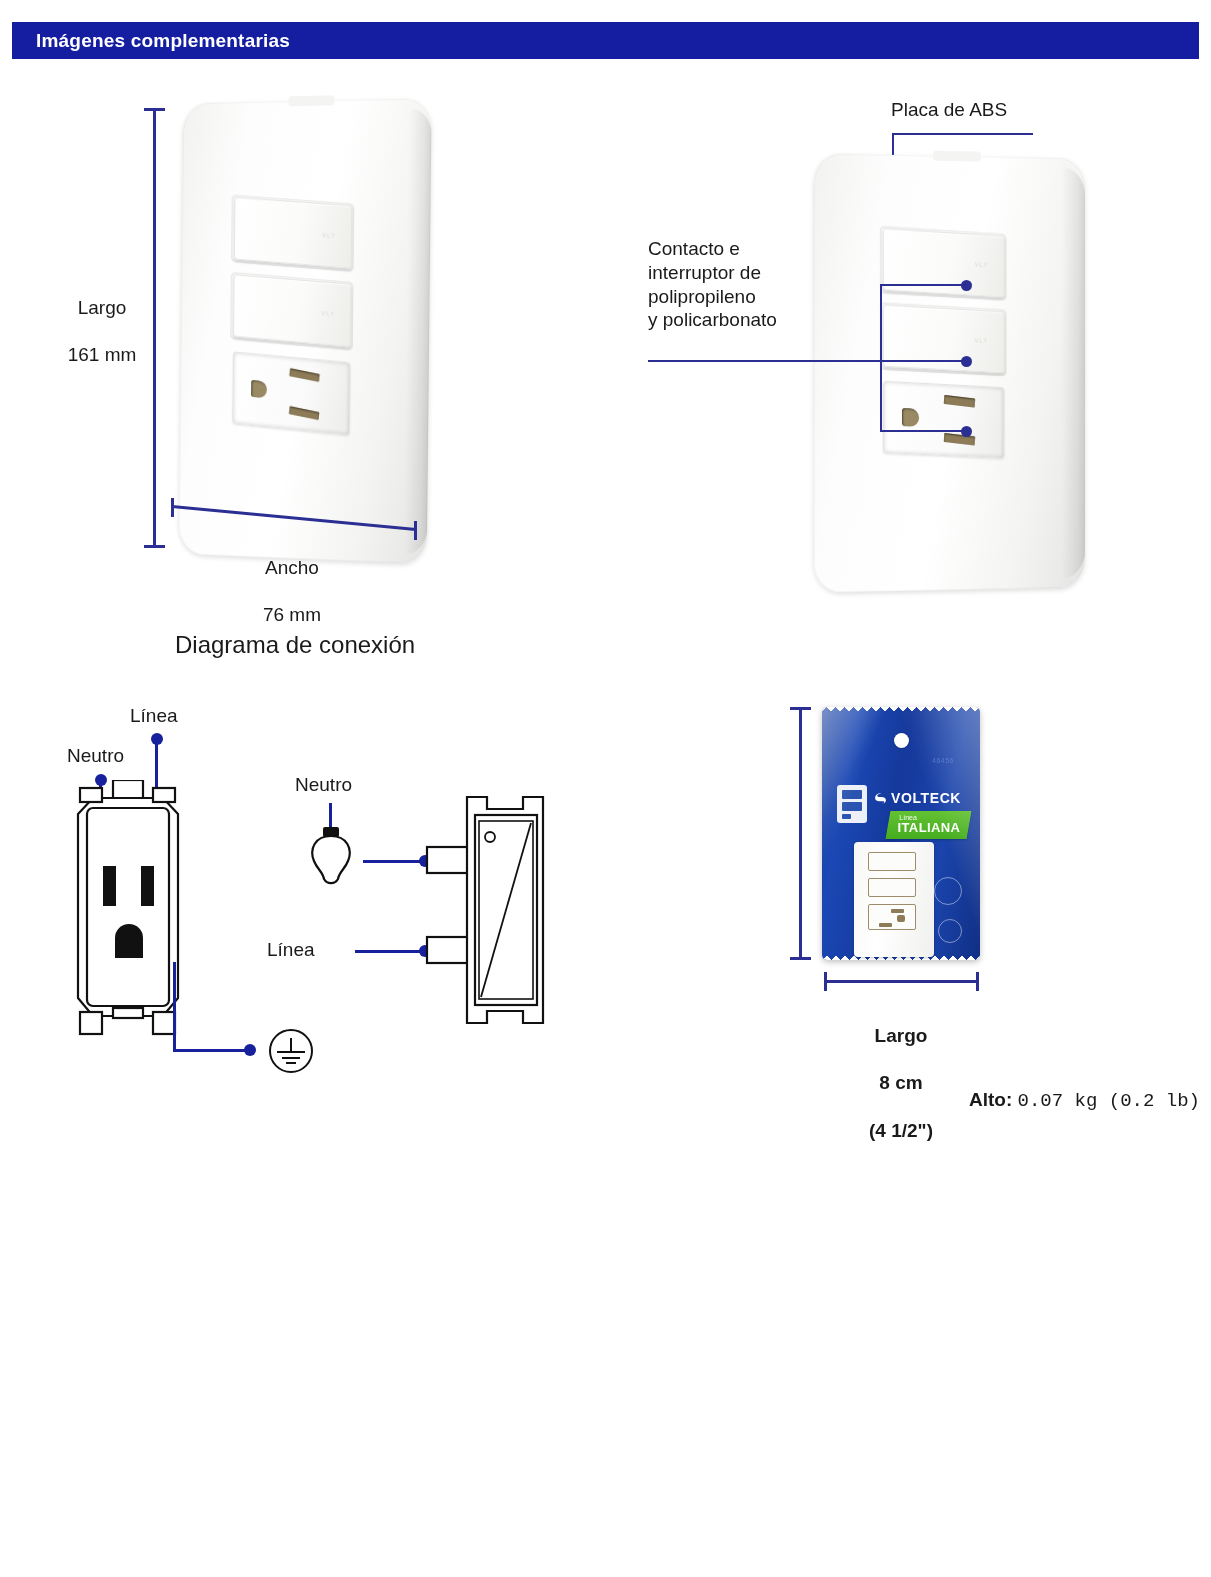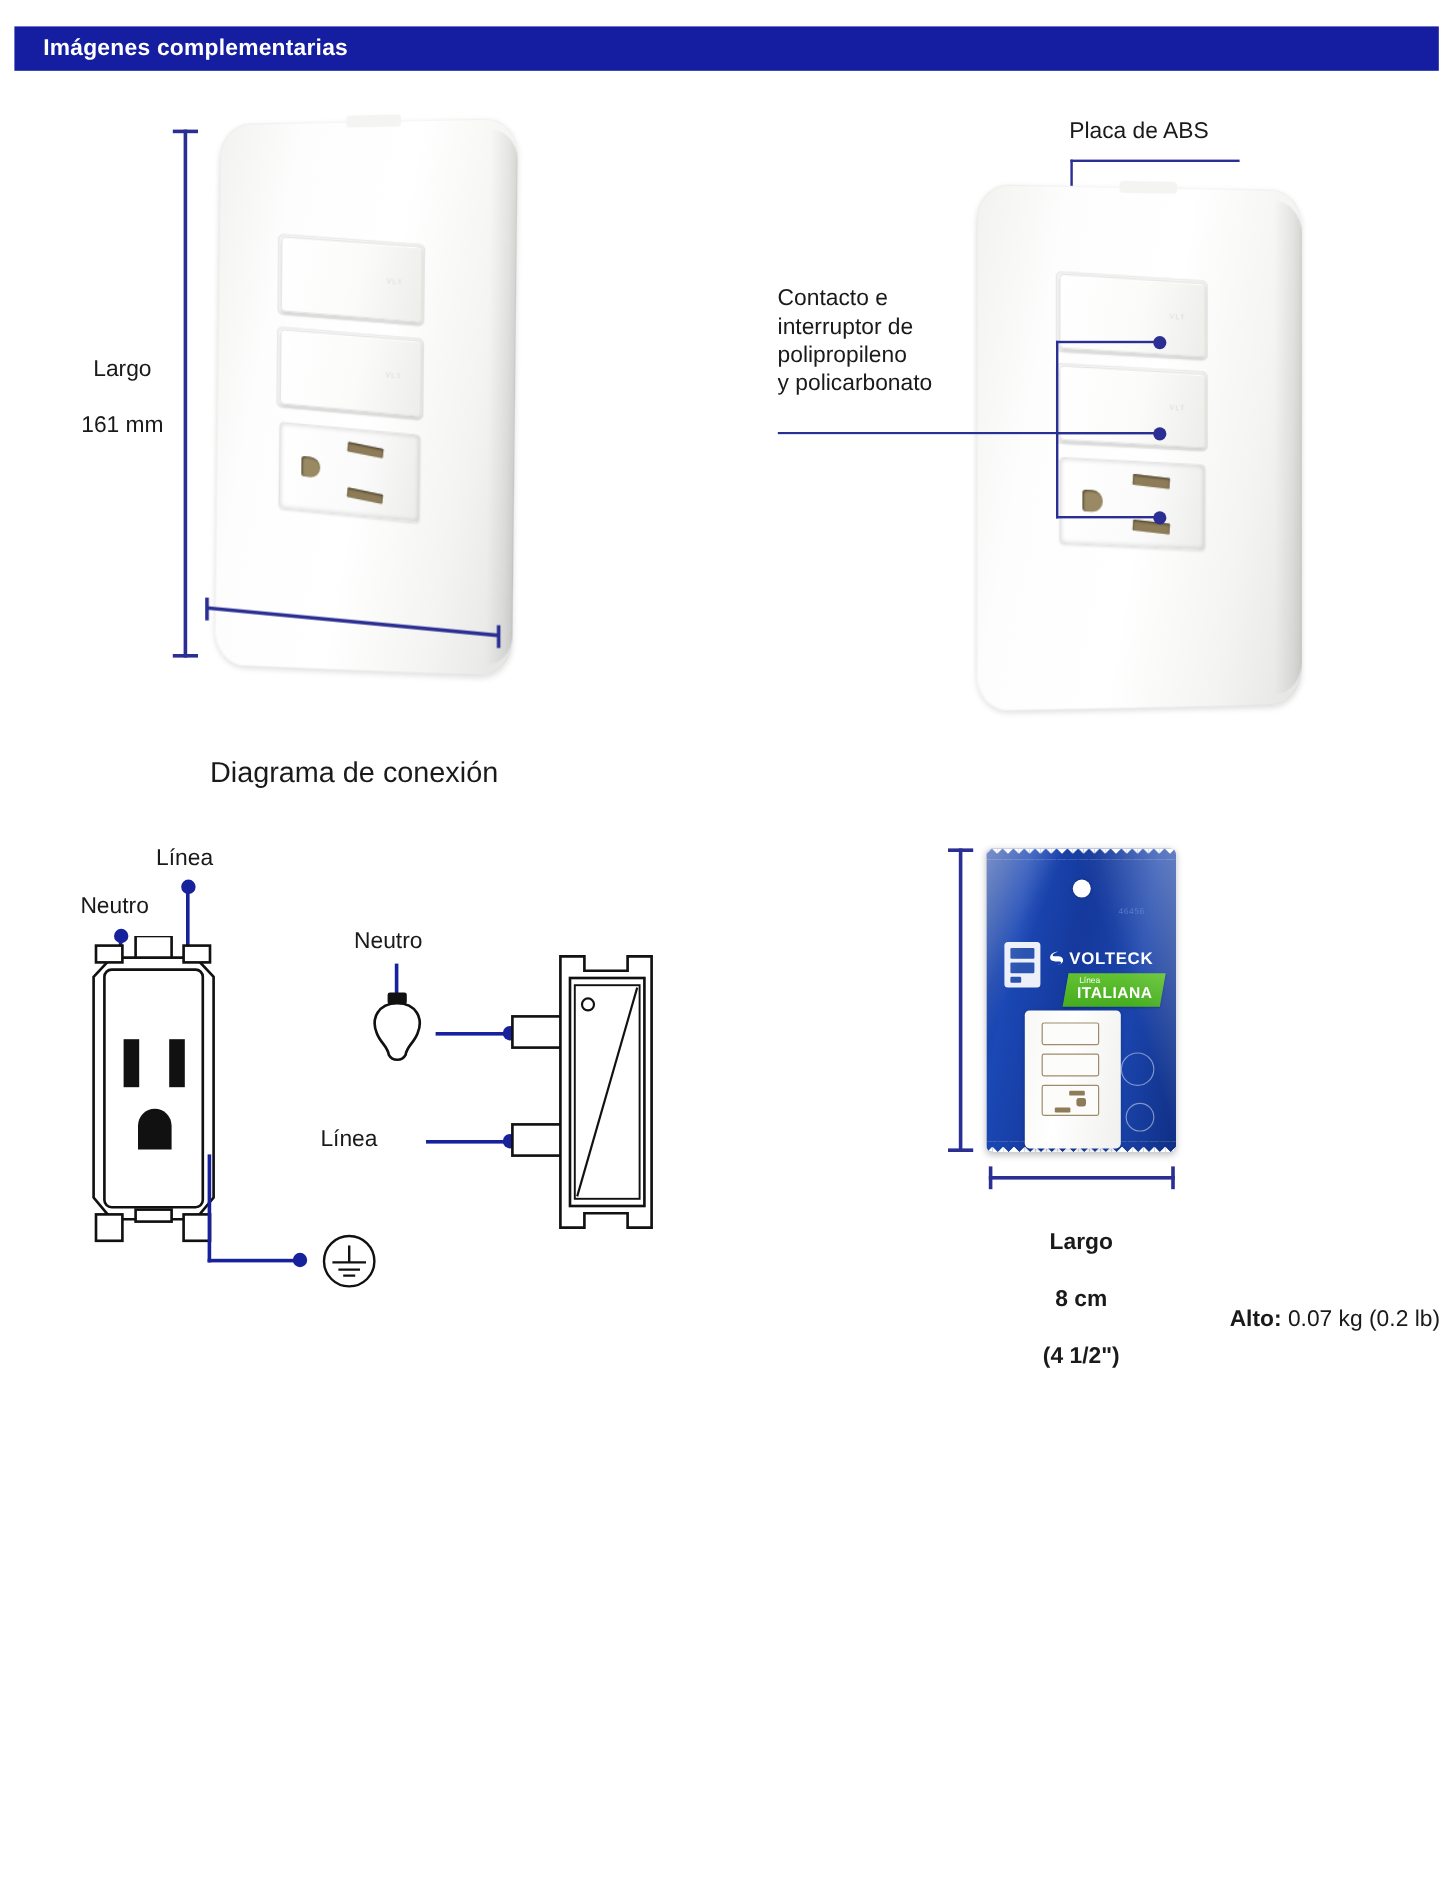--- a/index.html
+++ b/index.html
@@ -278,20 +278,24 @@
         <div class="slot-a" style="left:57px; top:12px; width:30px; height:8px; transform: rotate(6deg);"></div>
         <div class="slot-b" style="left:57px; top:50px; width:30px; height:8px; transform: rotate(6deg);"></div>
         <div class="gnd-hole" style="left:18px; top:26px; width:16px; height:17px; border-radius: 3px 9px 9px 3px;"></div>
       </div>
     </div>
   </div>
 
   <div class="dim-slant" style="left:172px; top:445px; width:245px; transform: rotate(5.4deg);"></div>
   <div class="dim-cap" style="left:171px; top:438px; width:3px; height:19px;"></div>
   <div class="dim-cap" style="left:414px; top:461px; width:3px; height:19px;"></div>
+  <div class="lbl center" style="position:absolute; left:217px; top:472px; width:150px;">
+    <div>Ancho</div>
+    <div>76 mm</div>
+  </div>
 </div>
 
 <div id="right-product" style="position:absolute; left:620px; top:60px; width:591px; height:540px;">
 
   <div class="lbl" style="position:absolute; left:271px; top:38px; width:220px;">Placa de ABS</div>
   <div class="cl-line" style="left:272px; top:73px; width:141px; height:2px;"></div>
   <div class="cl-line" style="left:272px; top:73px; width:2px; height:29px;"></div>
   <div class="cl-dot" style="left:268px; top:98px;"></div>
 
   <div class="plate-wrap" style="left:195px; top:96px; width:272px; height:434px;">
@@ -472,15 +476,15 @@
   <div class="dim-cap" style="left:184px; top:327px; width:3px; height:19px;"></div>
   <div class="dim-cap" style="left:336px; top:327px; width:3px; height:19px;"></div>
   <div class="lbl b center" style="position:absolute; left:186px; top:355px; width:150px;">
     <div>Largo</div>
     <div>8 cm</div>
     <div>(4 1/2")</div>
   </div>
 
   <div style="position:absolute; right:11px; top:443px; font-size:19px; white-space:nowrap;">
     <span class="lbl b" style="display:inline;">Alto:</span>
-    <span class="lbl" style="display:inline;">0.07 kg (0.2 lb)</span>
+    <span class="lbl" style="display:inline;font-family:Liberation Mono, monospace;">0.07 kg (0.2 lb)</span>
   </div>
 </div>
 
 </body></html>

